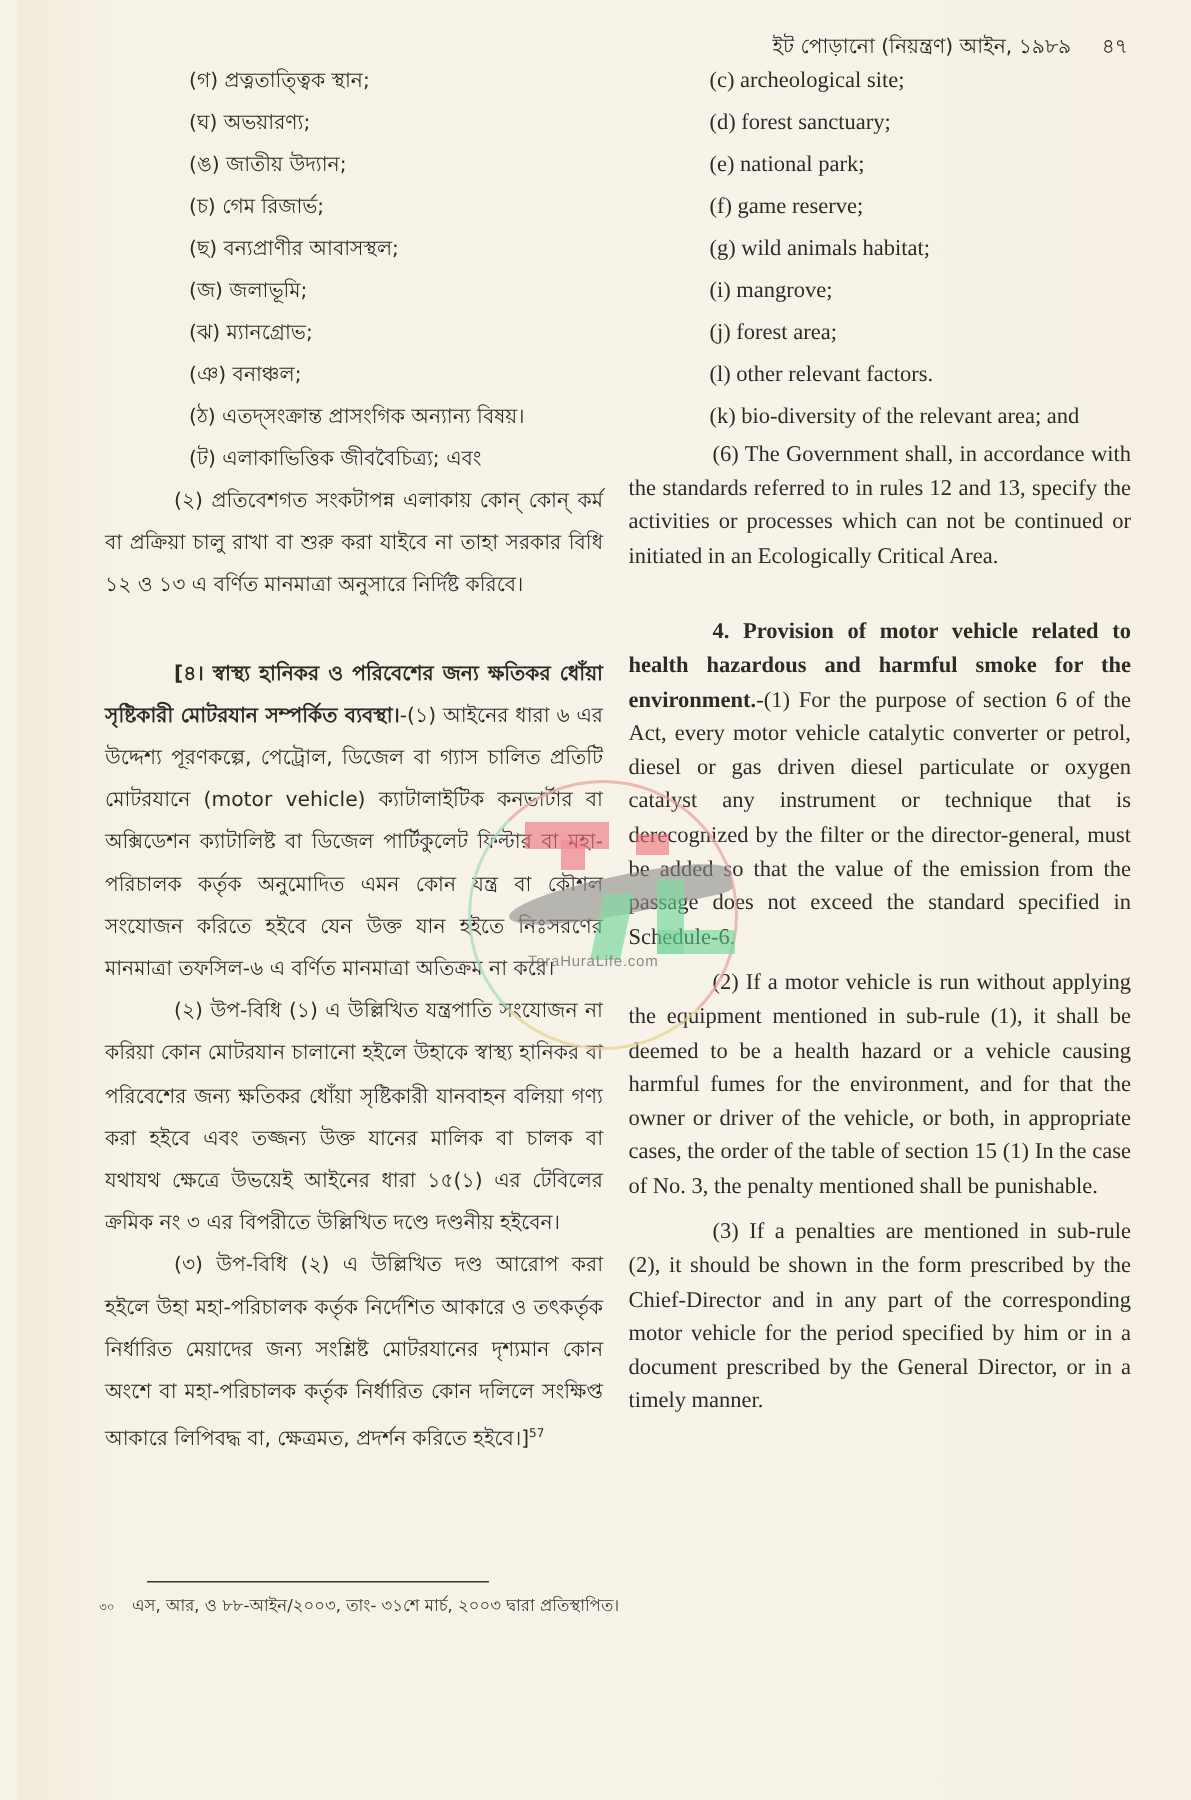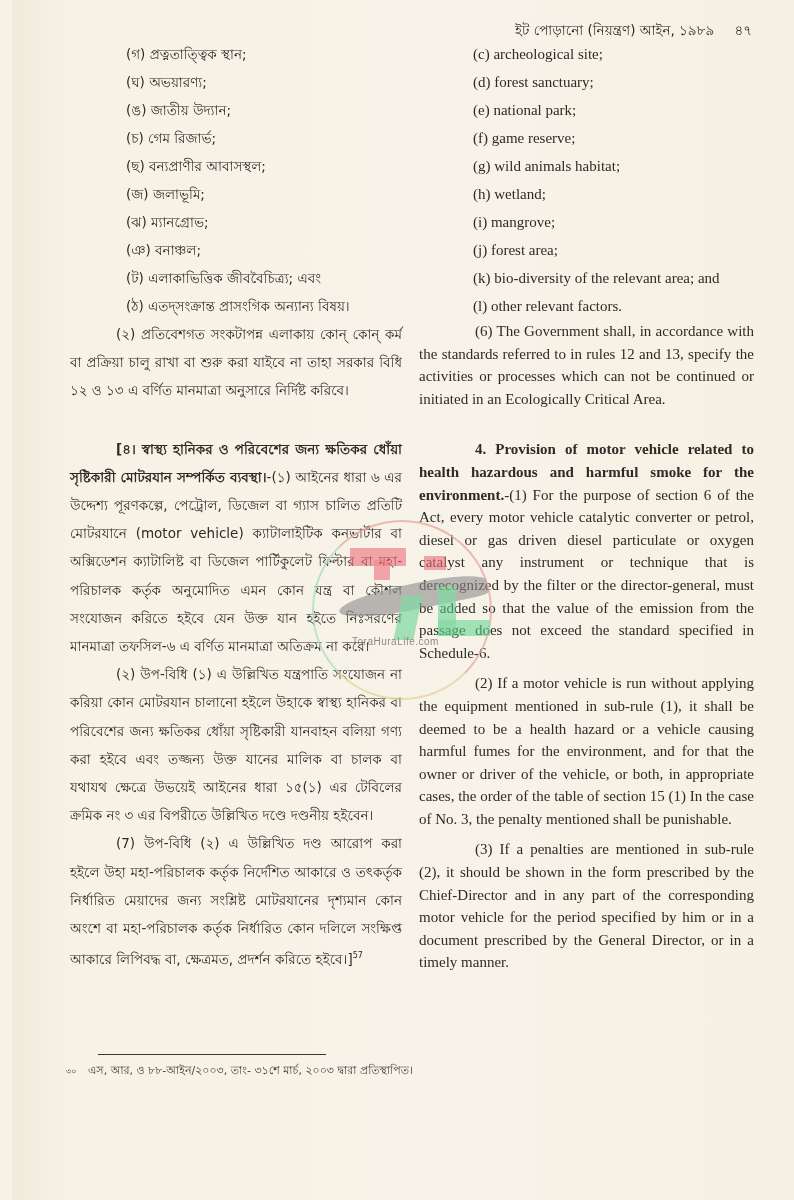--- a/index.html
+++ b/index.html
@@ -80,42 +80,41 @@
   <div class="col col-bn">
     <ul class="list">
       <li>(গ) প্রত্নতাত্ত্বিক স্থান;</li>
       <li>(ঘ) অভয়ারণ্য;</li>
       <li>(ঙ) জাতীয় উদ্যান;</li>
       <li>(চ) গেম রিজার্ভ;</li>
       <li>(ছ) বন্যপ্রাণীর আবাসস্থল;</li>
       <li>(জ) জলাভূমি;</li>
       <li>(ঝ) ম্যানগ্রোভ;</li>
       <li>(ঞ) বনাঞ্চল;</li>
+      <li>(ঠ) এতদ্‌সংক্রান্ত প্রাসংগিক অন্যান্য বিষয়।</li>
       <li>(ট) এলাকাভিত্তিক জীববৈচিত্র্য; এবং</li>
-      <li>(ঠ) এতদ্‌সংক্রান্ত প্রাসংগিক অন্যান্য বিষয়।</li>
     </ul>
     <p class="indent">(২) প্রতিবেশগত সংকটাপন্ন এলাকায় কোন্ কোন্ কর্ম বা প্রক্রিয়া চালু রাখা বা শুরু করা যাইবে না তাহা সরকার বিধি ১২ ও ১৩ এ বর্ণিত মানমাত্রা অনুসারে নির্দিষ্ট করিবে।</p>
     <div style="height:30px"></div>
     <p class="indent"><span class="bold">[৪। স্বাস্থ্য হানিকর ও পরিবেশের জন্য ক্ষতিকর ধোঁয়া সৃষ্টিকারী মোটরযান সম্পর্কিত ব্যবস্থা।</span><span>-(১) আইনের ধারা ৬ এর উদ্দেশ্য পূরণকল্পে, পেট্রোল, ডিজেল বা গ্যাস চালিত প্রতিটি মোটরযানে (motor vehicle) ক্যাটালাইটিক কনভার্টার বা অক্সিডেশন ক্যাটালিষ্ট বা ডিজেল পার্টিকুলেট ফিল্টার বা মহা-পরিচালক কর্তৃক অনুমোদিত এমন কোন যন্ত্র বা কৌশল সংযোজন করিতে হইবে যেন উক্ত যান হইতে নিঃসরণের মানমাত্রা তফসিল-৬ এ বর্ণিত মানমাত্রা অতিক্রম না করে।</span></p>
     <p class="indent">(২) উপ-বিধি (১) এ উল্লিখিত যন্ত্রপাতি সংযোজন না করিয়া কোন মোটরযান চালানো হইলে উহাকে স্বাস্থ্য হানিকর বা পরিবেশের জন্য ক্ষতিকর ধোঁয়া সৃষ্টিকারী যানবাহন বলিয়া গণ্য করা হইবে এবং তজ্জন্য উক্ত যানের মালিক বা চালক বা যথাযথ ক্ষেত্রে উভয়েই আইনের ধারা ১৫(১) এর টেবিলের ক্রমিক নং ৩ এর বিপরীতে উল্লিখিত দণ্ডে দণ্ডনীয় হইবেন।</p>
-    <p class="indent"><span>(7) উপ-বিধি (২) এ উল্লিখিত দণ্ড আরোপ করা হইলে উহা মহা-পরিচালক কর্তৃক নির্দেশিত আকারে ও তৎকর্তৃক নির্ধারিত মেয়াদের জন্য সংশ্লিষ্ট মোটরযানের দৃশ্যমান কোন অংশে বা মহা-পরিচালক কর্তৃক নির্ধারিত কোন দলিলে সংক্ষিপ্ত আকারে লিপিবদ্ধ বা, ক্ষেত্রমত, প্রদর্শন করিতে হইবে।]</span><span class="sup">57</span></p>
+    <p class="indent"><span>(৩) উপ-বিধি (২) এ উল্লিখিত দণ্ড আরোপ করা হইলে উহা মহা-পরিচালক কর্তৃক নির্দেশিত আকারে ও তৎকর্তৃক নির্ধারিত মেয়াদের জন্য সংশ্লিষ্ট মোটরযানের দৃশ্যমান কোন অংশে বা মহা-পরিচালক কর্তৃক নির্ধারিত কোন দলিলে সংক্ষিপ্ত আকারে লিপিবদ্ধ বা, ক্ষেত্রমত, প্রদর্শন করিতে হইবে।]</span><span class="sup">57</span></p>
   </div>
 
   <div class="col col-en">
     <ul class="list">
       <li>(c) archeological site;</li>
       <li>(d) forest sanctuary;</li>
       <li>(e) national park;</li>
       <li>(f) game reserve;</li>
       <li>(g) wild animals habitat;</li>
-      <li>(h) wetland;</li>
       <li>(i) mangrove;</li>
       <li>(j) forest area;</li>
+      <li>(l) other relevant factors.</li>
       <li>(k) bio-diversity of the relevant area; and</li>
-      <li>(l) other relevant factors.</li>
     </ul>
     <p class="indent">(6) The Government shall, in accordance with the standards referred to in rules 12 and 13, specify the activities or processes which can not be continued or initiated in an Ecologically Critical Area.</p>
     <div style="height:28px"></div>
     <p class="indent"><span class="bold">4. Provision of motor vehicle related to health hazardous and harmful smoke for the environment.</span><span>-(1) For the purpose of section 6 of the Act, every motor vehicle catalytic converter or petrol, diesel or gas driven diesel particulate or oxygen catalyst any instrument or technique that is derecognized by the filter or the director-general, must be added so that the value of the emission from the passage does not exceed the standard specified in Schedule-6.</span></p>
     <div style="height:8px"></div>
     <p class="indent">(2) If a motor vehicle is run without applying the equipment mentioned in sub-rule (1), it shall be deemed to be a health hazard or a vehicle causing harmful fumes for the environment, and for that the owner or driver of the vehicle, or both, in appropriate cases, the order of the table of section 15 (1) In the case of No. 3, the penalty mentioned shall be punishable.</p>
     <div style="height:8px"></div>
     <p class="indent">(3) If a penalties are mentioned in sub-rule (2), it should be shown in the form prescribed by the Chief-Director and in any part of the corresponding motor vehicle for the period specified by him or in a document prescribed by the General Director, or in a timely manner.</p>
   </div>
 

